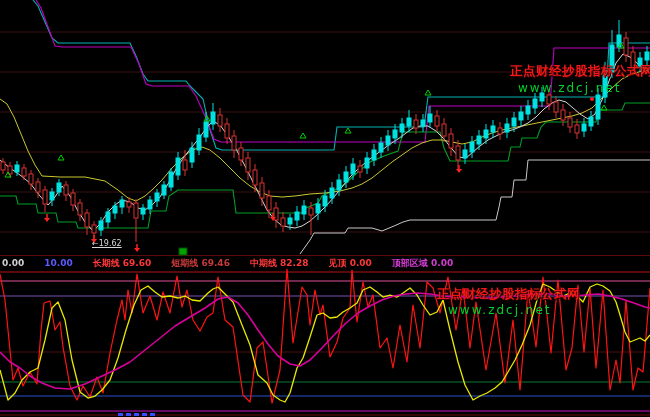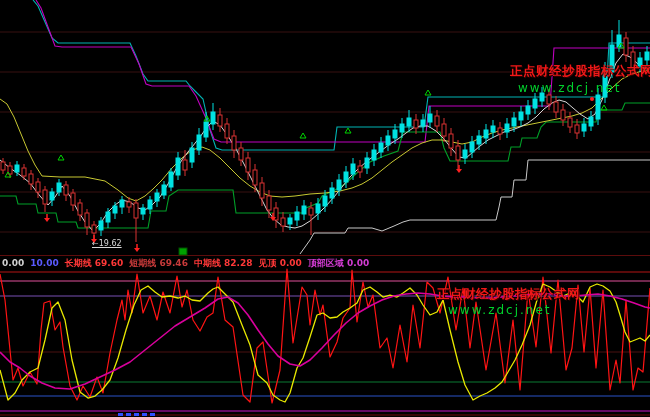--- a/index.html
+++ b/index.html
@@ -9,21 +9,21 @@
   .wm-title{position:absolute;color:#f01818;font-size:12.5px;font-weight:bold;
             letter-spacing:0.5px;white-space:nowrap;text-shadow:1px 1px 0 #300;}
   .wm-url{position:absolute;color:#00d22d;font-size:12px;font-weight:normal;
           letter-spacing:2px;white-space:nowrap;}
   #wm1-title{left:510px;top:63px;}
   #wm1-url{left:518px;top:81px;}
   #wm2-title{left:437px;top:286px;}
   #wm2-url{left:448px;top:303px;}
   #indicator-bar{position:absolute;left:2px;top:257px;width:646px;height:12px;
                  font-size:9px;line-height:12px;white-space:nowrap;font-weight:bold;}
-  #indicator-bar span{margin-right:6px;}
+  #indicator-bar span{margin-right:20px;}
   #low-price-label{position:absolute;left:92px;top:239px;color:#d8d8d8;font-size:8px;
                    line-height:9px;letter-spacing:0;text-decoration:underline;}
 </style>
 </head>
 <body>
 
 <div id="app">
   <svg id="chart-svg" width="650" height="417" viewBox="0 0 650 417">
     <g id="g-main-grid">
         <line x1="0" y1="32" x2="650" y2="32" stroke="#381010" stroke-width="1"></line>

